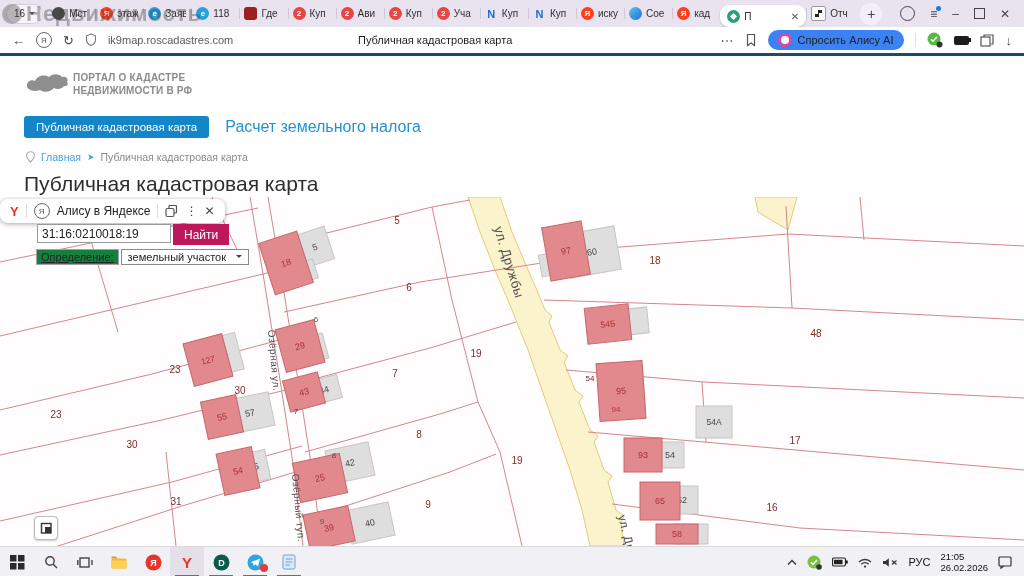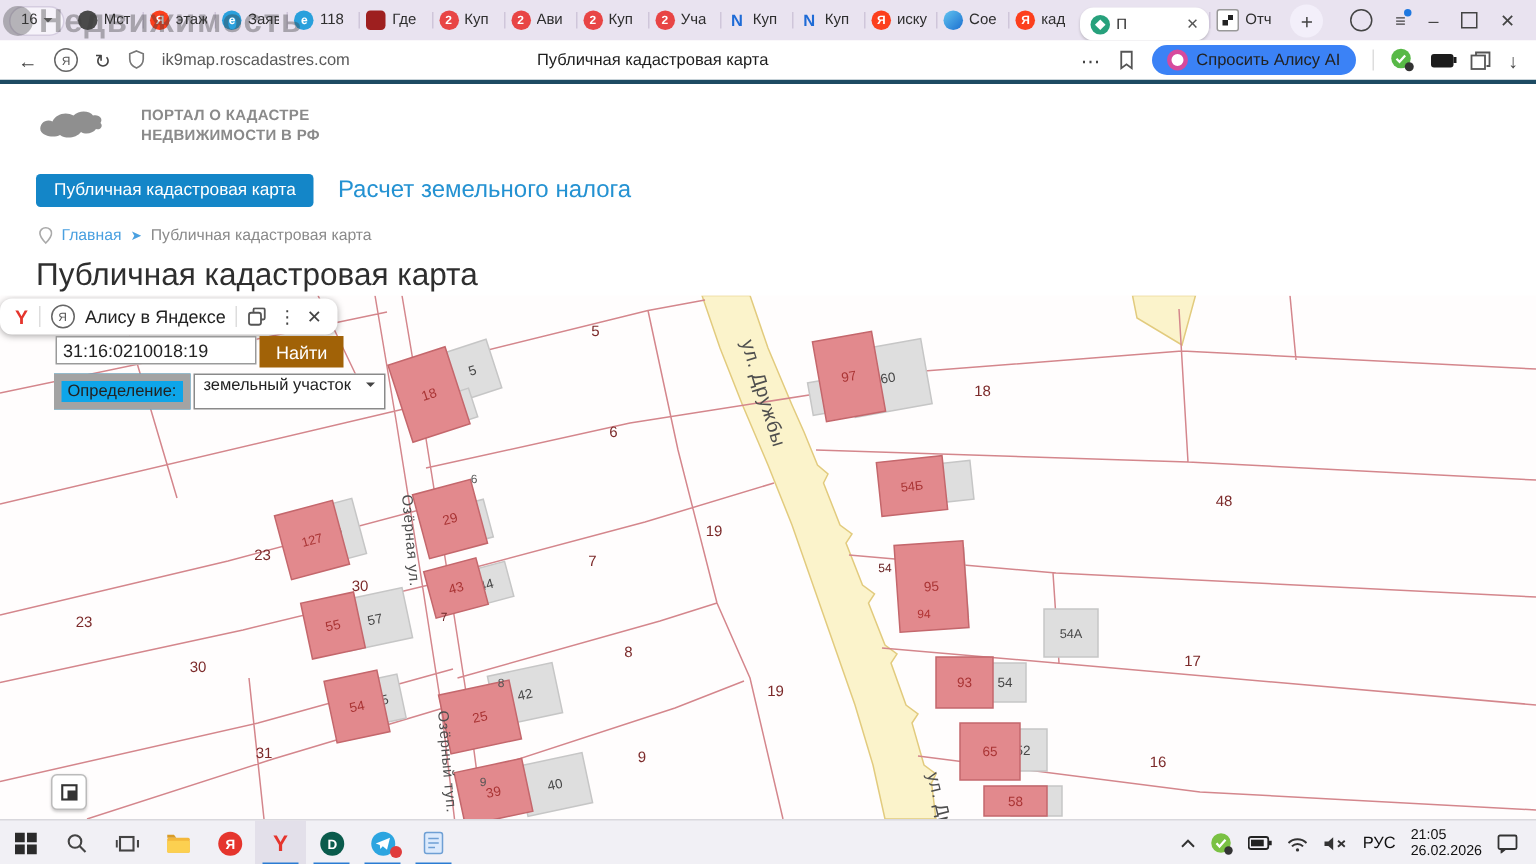--- a/index.html
+++ b/index.html
@@ -58,21 +58,21 @@
   .alice-pill{display:flex;align-items:center;gap:6px;background:#3b82f6;border-radius:12px;padding:3px 10px;
     font-size:11px;color:#222;}
   .alice-dot{width:8px;height:8px;border:3px solid #d64a9e;border-radius:50%;background:#fff;}
   .vsep{width:1px;height:14px;background:#ddd;}
   .ext-batt{width:15px;height:9px;background:#1c1c1c;border-radius:2px;position:relative;}
   .ext-batt::after{content:"";position:absolute;right:-2px;top:2.5px;width:2px;height:4px;background:#1c1c1c;}
 
   
   .navy{height:3px;background:#1d4b63;}
   .sitehead{padding:8px 0 0 24px;}
-  .logo-row{display:flex;gap:24px;align-items:center;height:40px;}
+  .logo-row{display:flex;gap:3px;align-items:center;height:40px;}
   .logo-text{font-size:10px;font-weight:bold;color:#8a8a8a;line-height:1.3;letter-spacing:.2px;}
   .site-nav{display:flex;align-items:center;gap:16px;margin:12px 0 0 24px;}
   .nav-active{background:#1486c8;color:#fff;font-size:11.5px;padding:5px 12px;border-radius:3px;}
   .nav-link{color:#2492d2;font-size:16px;text-decoration:none;}
   .bc{display:flex;align-items:center;gap:6px;margin:13px 0 0 26px;font-size:10.5px;}
   .bc-home{color:#4aa0e0;}
   .bc-sep{color:#4aa0e0;font-size:9px;}
   .bc-cur{color:#8a8a8a;}
   h1{margin:9px 0 0 24px;font-size:21px;color:#2e2e2e;font-weight:500;}
 
@@ -80,24 +80,24 @@
   .mapwrap{position:absolute;left:0;top:197px;width:1024px;height:349px;background:#fffdfd;overflow:hidden;}
   #mapsvg{position:absolute;left:0;top:0;}
   #mapsvg text{font-family:"Liberation Sans",sans-serif;}
   .findbar{position:absolute;left:0;top:2px;display:flex;align-items:center;gap:7px;background:#fff;
     border-radius:8px;box-shadow:0 1px 5px rgba(0,0,0,.35);padding:4px 10px;font-size:12px;color:#222;z-index:10;}
   .ylogo{color:#e5352d;font-weight:bold;font-size:13px;}
   .fb-ic{color:#444;font-size:12px;line-height:1;}
   .qrow{position:absolute;left:37px;top:27px;display:flex;z-index:10;}
   .q{width:124px;height:17px;border:1.5px solid #9a9a9a;font-size:12px;padding:0 4px;color:#222;
      font-family:"Liberation Sans",sans-serif;}
-  .find{background:#a16207;color:#fff;border:none;font-size:12px;padding:0 11px;height:21px;margin-left:2px;
+  .find{background:#be185d;color:#fff;border:none;font-size:12px;padding:0 11px;height:21px;margin-left:2px;
      font-family:"Liberation Sans",sans-serif;}
   .defrow{position:absolute;left:36px;top:52px;display:flex;font-size:11px;z-index:10;}
-  .deflabel{border:5px solid #a3a3a3;background:#0ea5e9;padding:1px 4px;color:#222;}
+  .deflabel{border:1px solid #a3a3a3;background:#15803d;padding:1px 4px;color:#222;text-decoration:underline;}
   .defsel{border:1px solid #8a8a8a;background:#fff;padding:1px 22px 1px 6px;margin-left:2px;position:relative;color:#222;}
   .defsel::after{content:"";position:absolute;right:6px;top:5px;border:3.5px solid transparent;border-top-color:#444;}
   .layers-btn{position:absolute;left:34px;top:319px;width:22px;height:22px;background:#fff;border:1px solid #bbb;
     border-radius:4px;box-shadow:0 1px 2px rgba(0,0,0,.2);display:flex;align-items:center;justify-content:center;z-index:10;}
 
   
   .taskbar{position:absolute;left:0;top:546px;width:1024px;height:30px;background:#f1f0f5;
     border-top:1px solid #d9d8dd;display:flex;align-items:center;}
   .tb-apps{display:flex;align-items:center;height:100%;}
   .tb-item{width:34px;height:30px;display:flex;align-items:center;justify-content:center;position:relative;}

